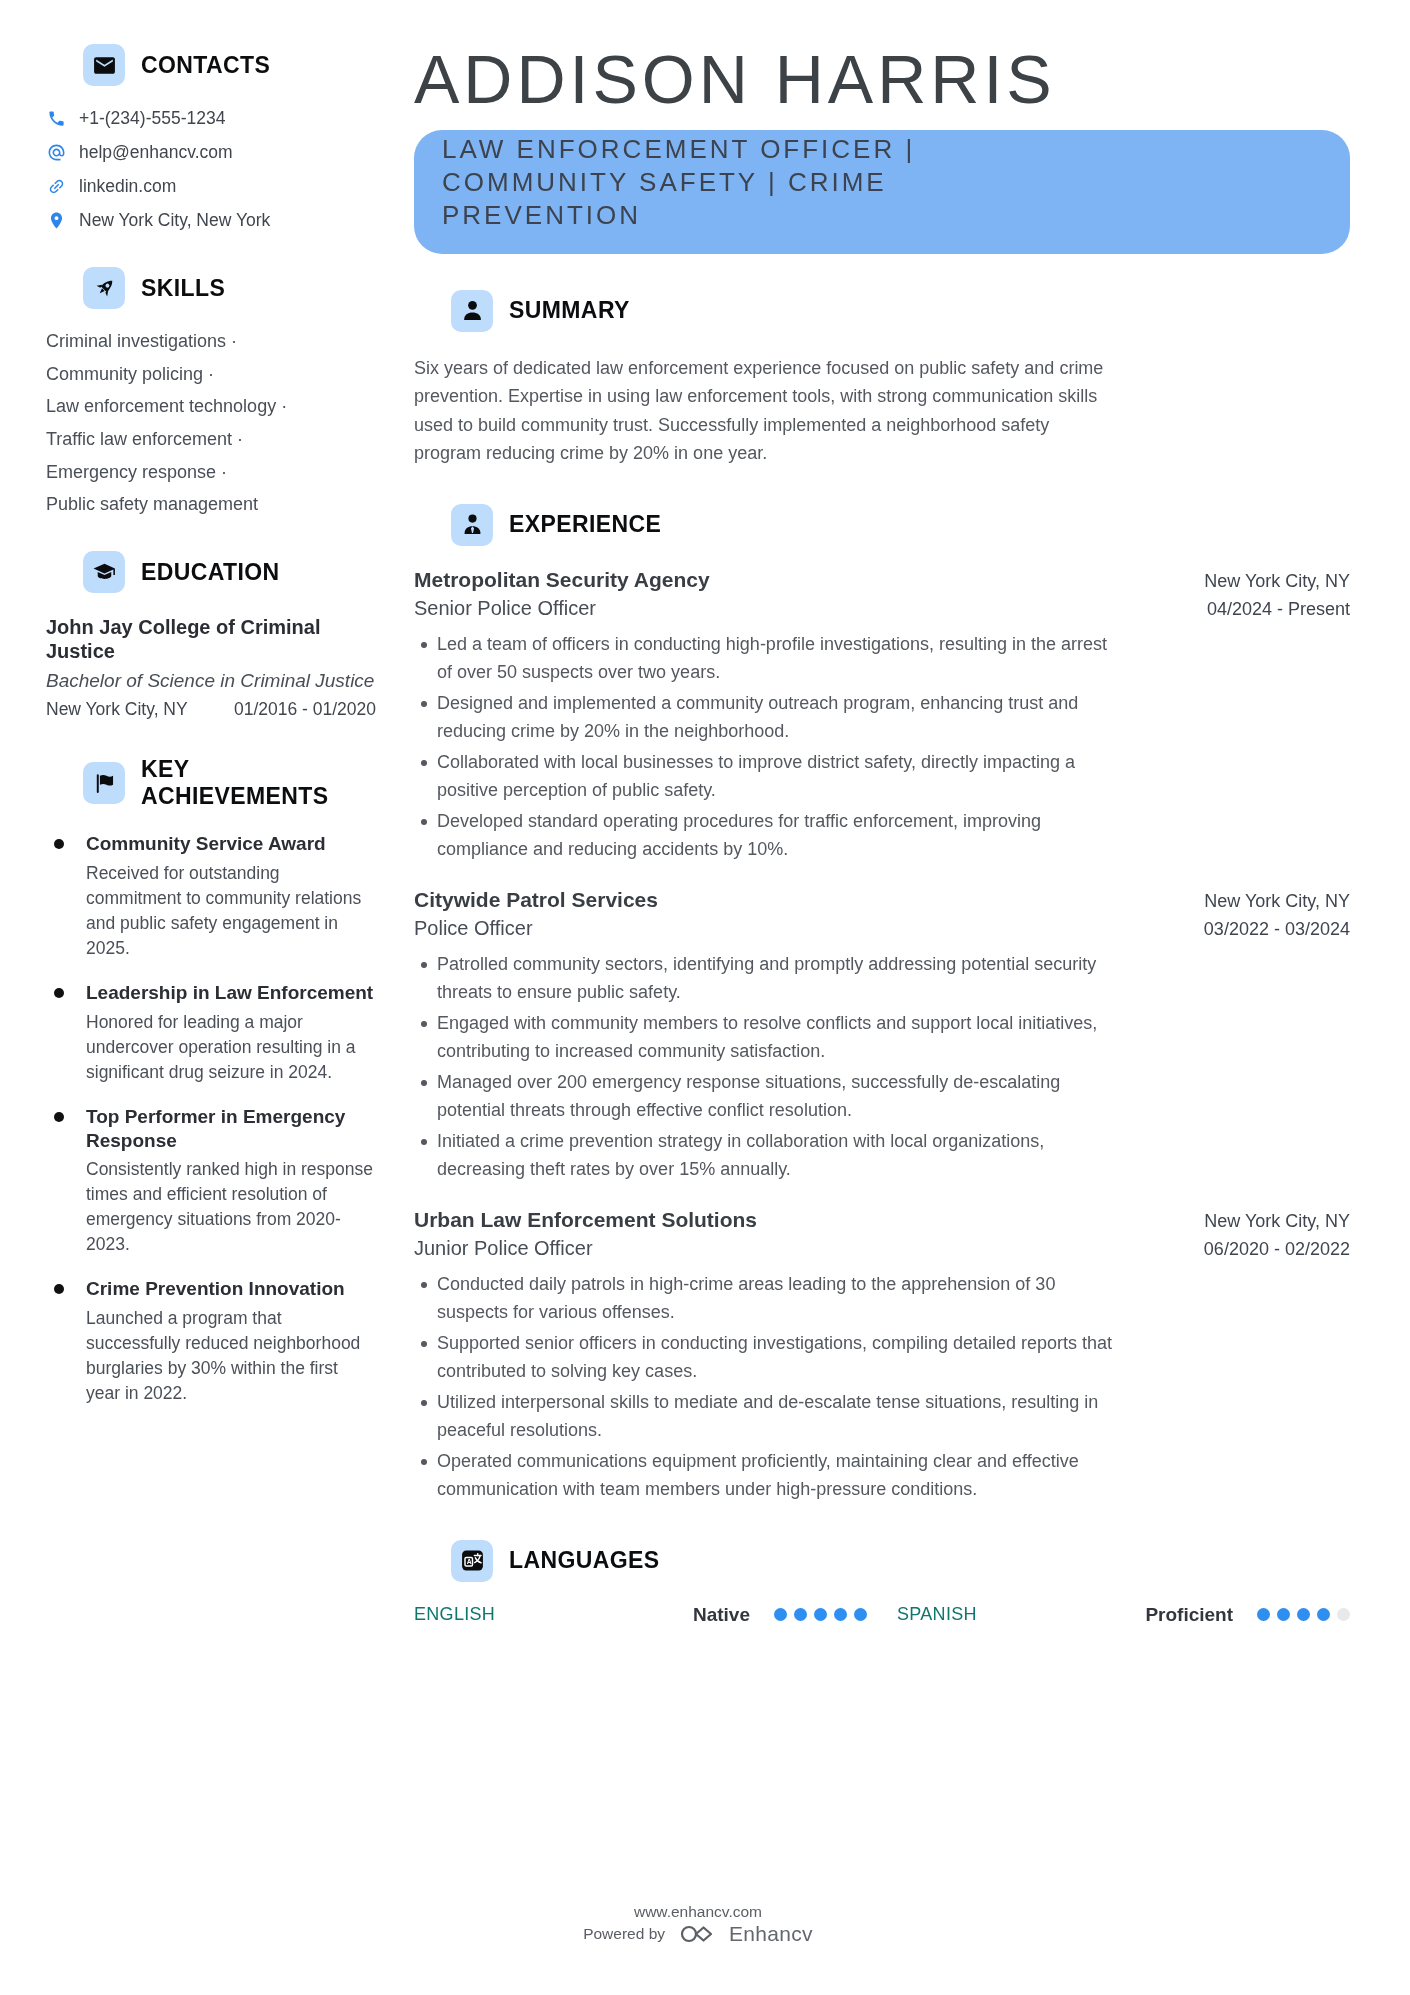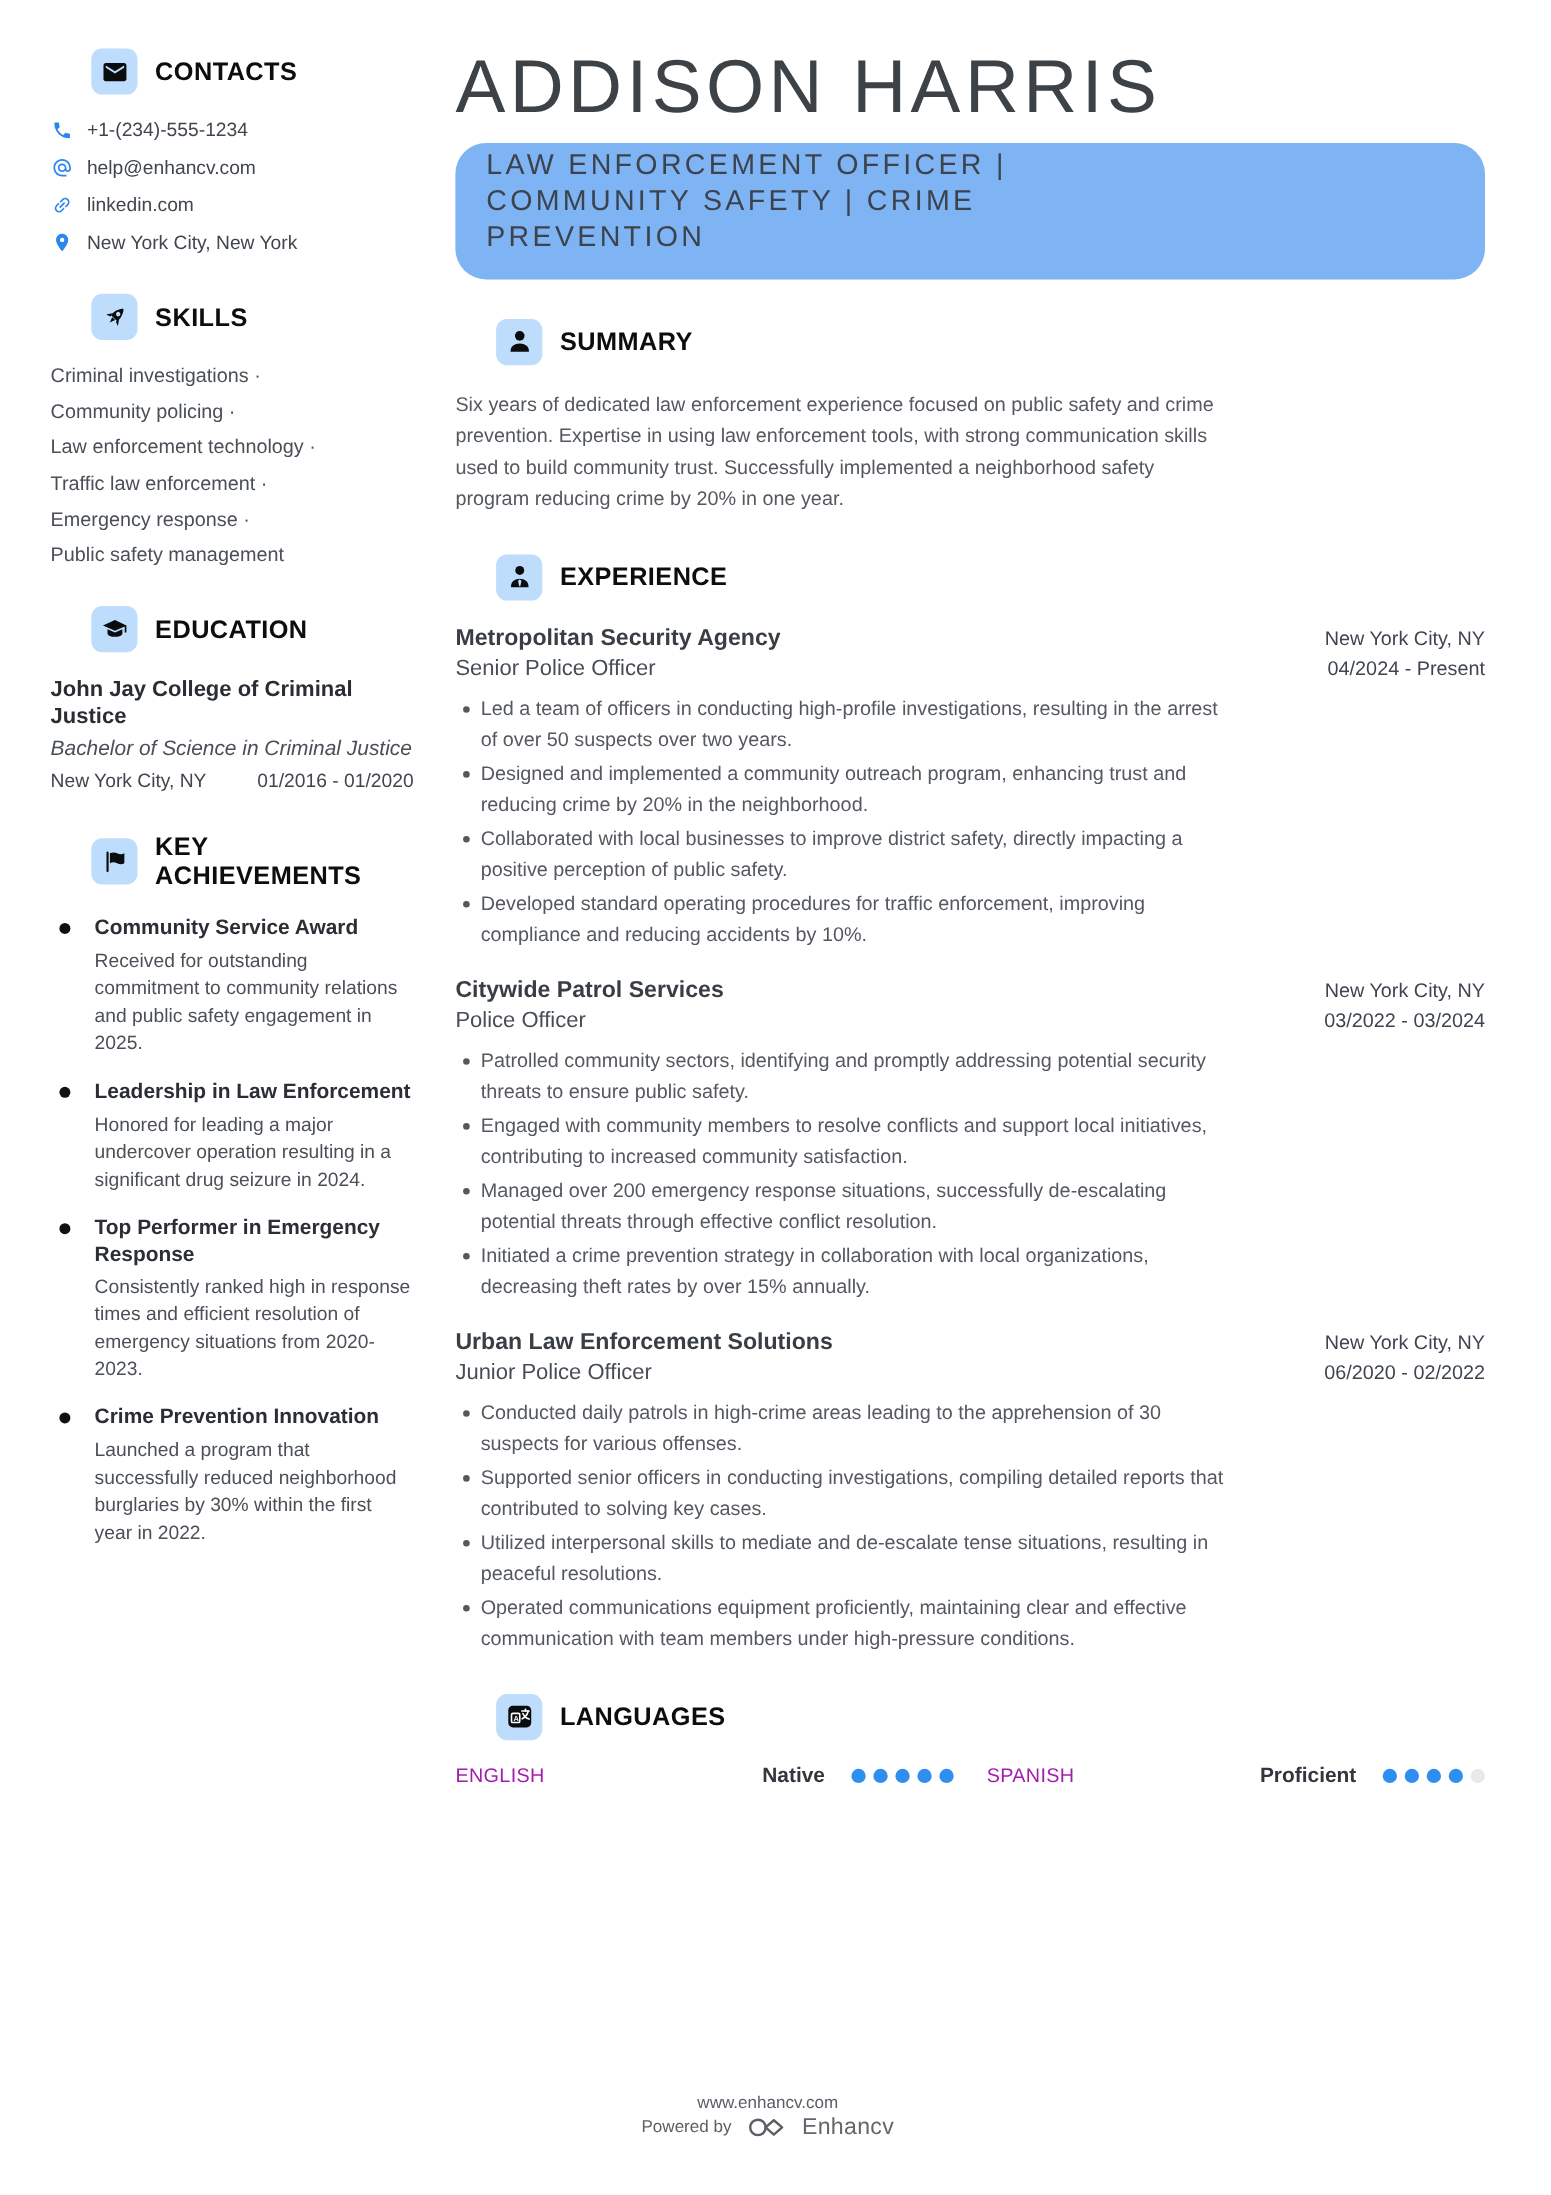--- a/index.html
+++ b/index.html
@@ -84,21 +84,21 @@
     position: relative; padding-left: 23px;
     font-size: 18px; color: #54585f; line-height: 28.5px; margin-bottom: 2px;
   }
   .bullets li::before {
     content: ""; position: absolute; left: 7px; top: 12px;
     width: 6px; height: 6px; border-radius: 50%; background: #54585f;
   }
 
   .lang-row { display: flex; gap: 30px; margin-top: 6px; }
   .lang-col { flex: 1; display: flex; align-items: center; }
-  .lang-name { font-size: 18px; color: #a21caf; letter-spacing: .3px; }
+  .lang-name { font-size: 18px; color: #0f766e; letter-spacing: .3px; }
   .lang-level { margin-left: auto; font-size: 19px; font-weight: 700; color: #33373d; }
   .lang-dots { display: flex; gap: 7px; margin-left: 24px; }
   .dot { width: 13px; height: 13px; border-radius: 50%; }
   .dot.filled { background: #2F8FF0; }
   .dot.empty { background: #E8E9EB; }
 
   
   .footer {
     position: absolute; left: 46px; right: 60px; bottom: 48px;
     display: flex; justify-content: space-between; align-items: center; flex-direction: column;

